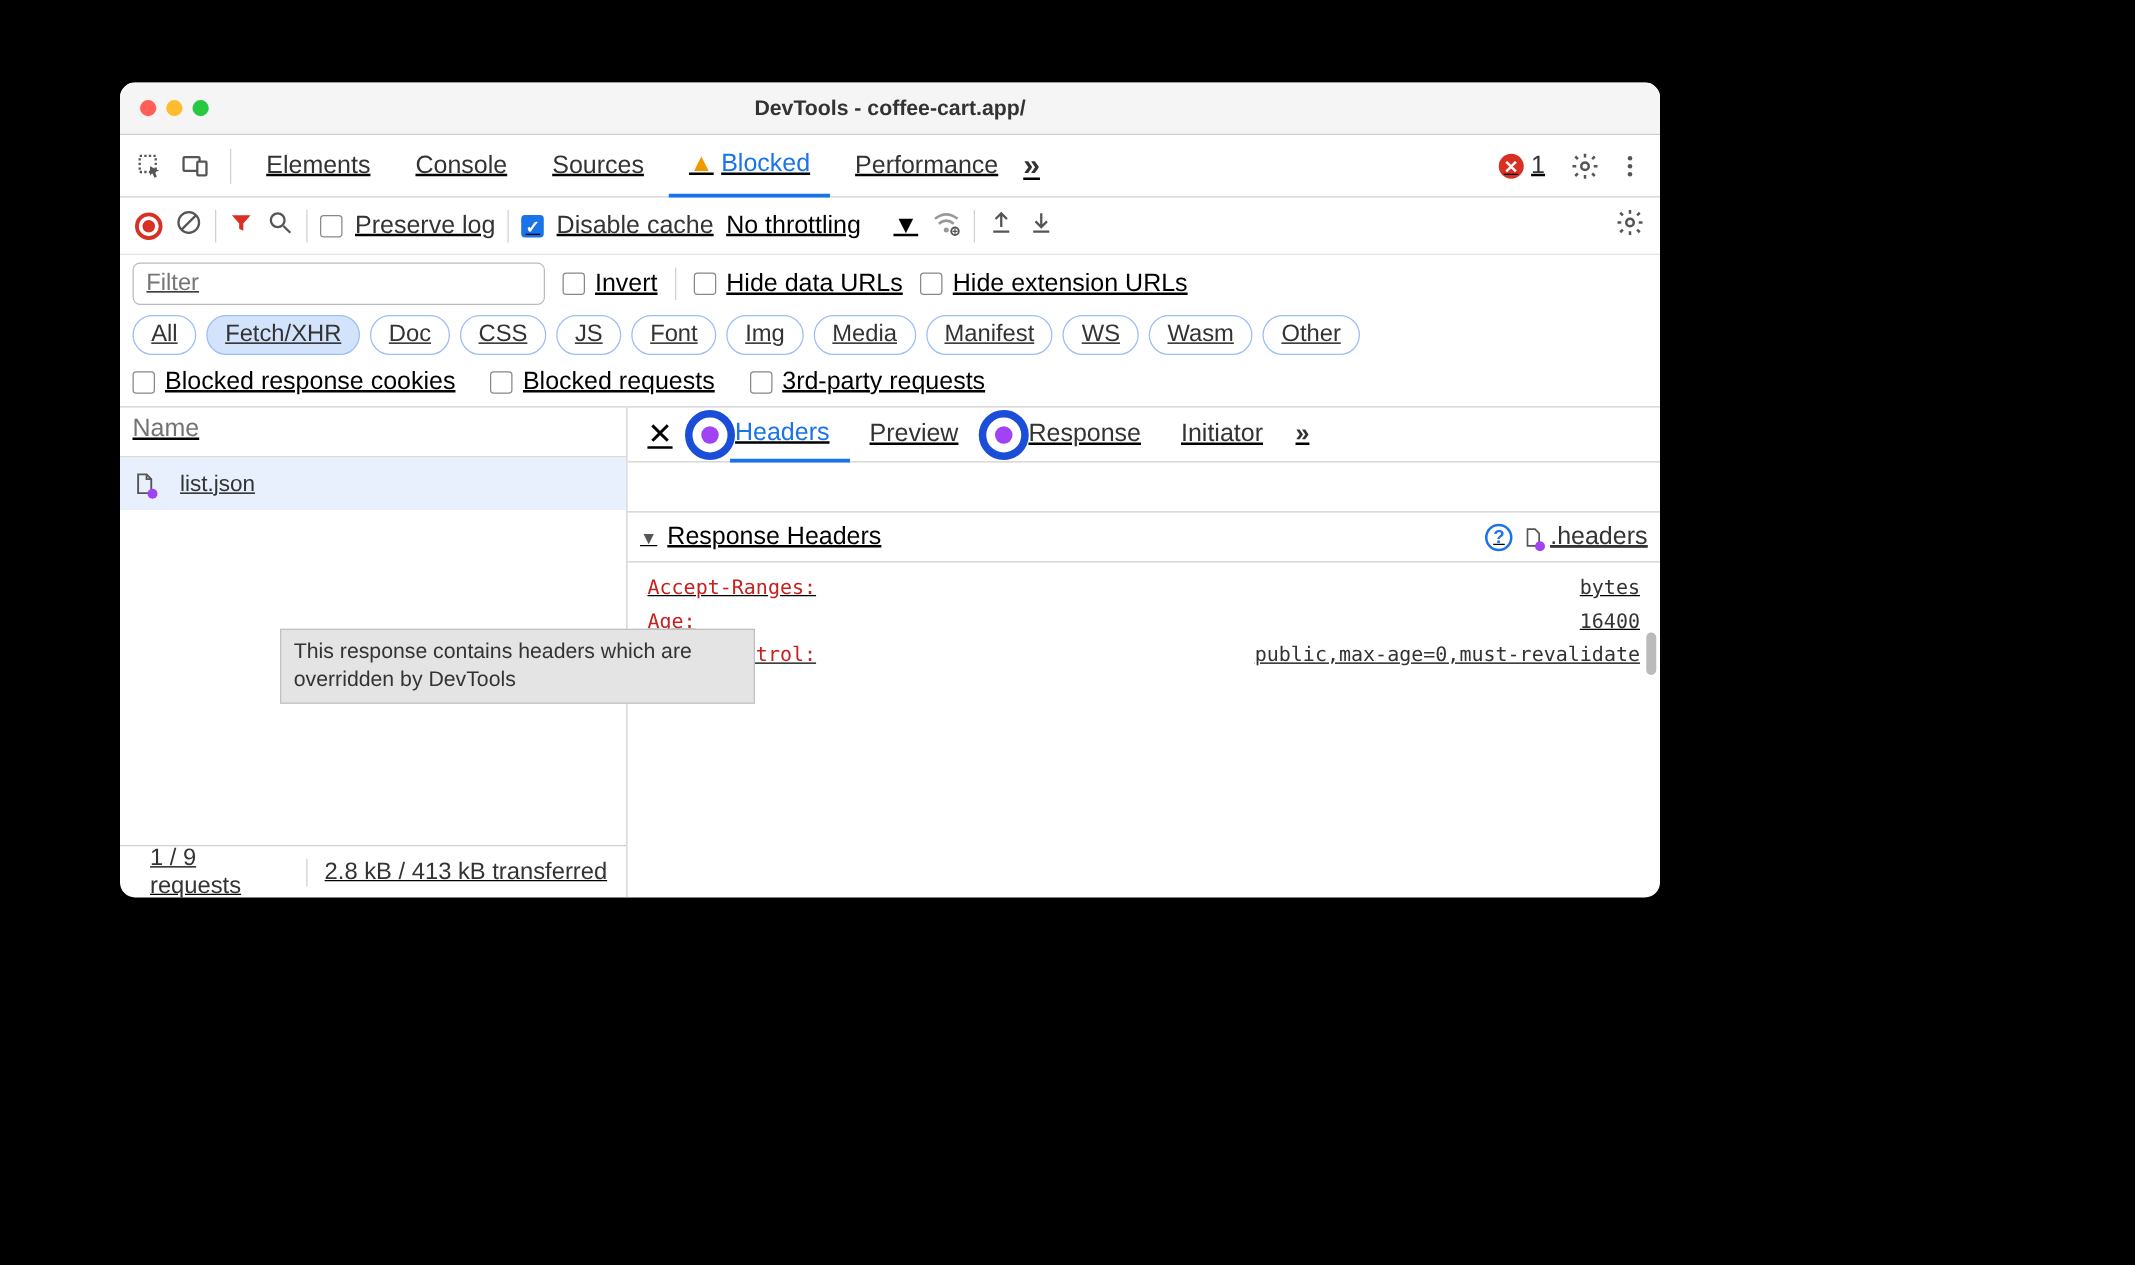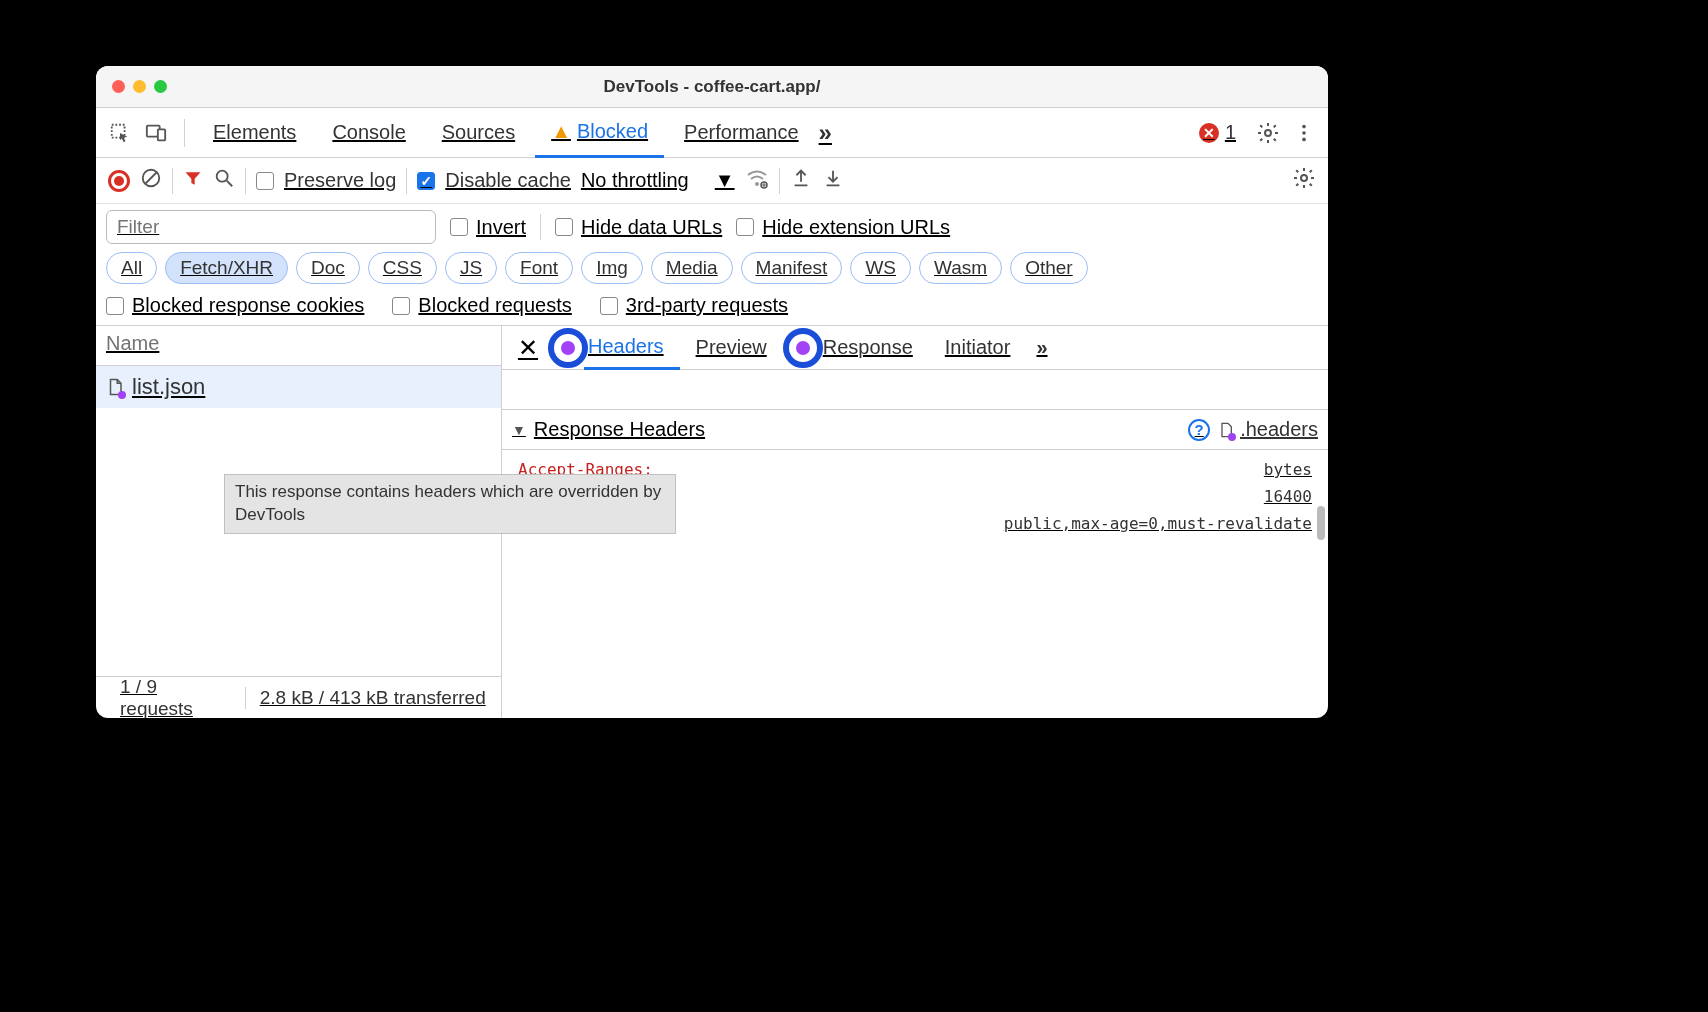--- a/index.html
+++ b/index.html
@@ -113,22 +113,22 @@
   .left-pane {
     width:406px; border-right:1px solid #d0d0d0;
     display:flex; flex-direction:column;
     position:relative;
   }
   .col-header {
     height:40px; font-size:20px; color:#737373; padding:6px 10px;
     border-bottom:1px solid #d0d0d0;
   }
   .req-row {
-    height:42px; display:flex; align-items:center; gap:8px;
-    padding:0 10px; background:#e8f0fe; font-size:22px; color:#333;
+    height:42px; display:flex; align-items:center; gap:20px;
+    padding:0 10px; background:#e8f0fe; font-size:18px; color:#333;
   }
   .file-icon { width:18px; height:20px; position:relative; }
   .file-icon svg { width:100%; height:100%; }
   .file-dot { position:absolute; right:-2px; bottom:-2px; width:8px; height:8px; border-radius:50%; background:#a142f4; }
 
   .status-bar {
     height:42px; border-top:1px solid #d0d0d0;
     display:flex; align-items:center; font-size:19px; color:#333;
     padding:0 10px; gap:0;
   }
@@ -424,16 +424,16 @@
             <div class="hdr-val">16400</div>
           </div>
           <div class="hdr-row">
             <div class="hdr-name">Cache-Control:</div>
             <div class="hdr-val">public,max-age=0,must-revalidate</div>
           </div>
         </div>
     </div>
   </div>
 
-  <div class="tooltip" style="left:128px; top:408px; width:452px;">This response contains headers which are overridden by DevTools</div>
+  <div class="tooltip" style="left:128px; top:437px; width:380px;">This response contains headers which are overridden by DevTools</div>
 
   <div class="scrollbar-thumb"></div>
 </div>
 
 </body></html>

